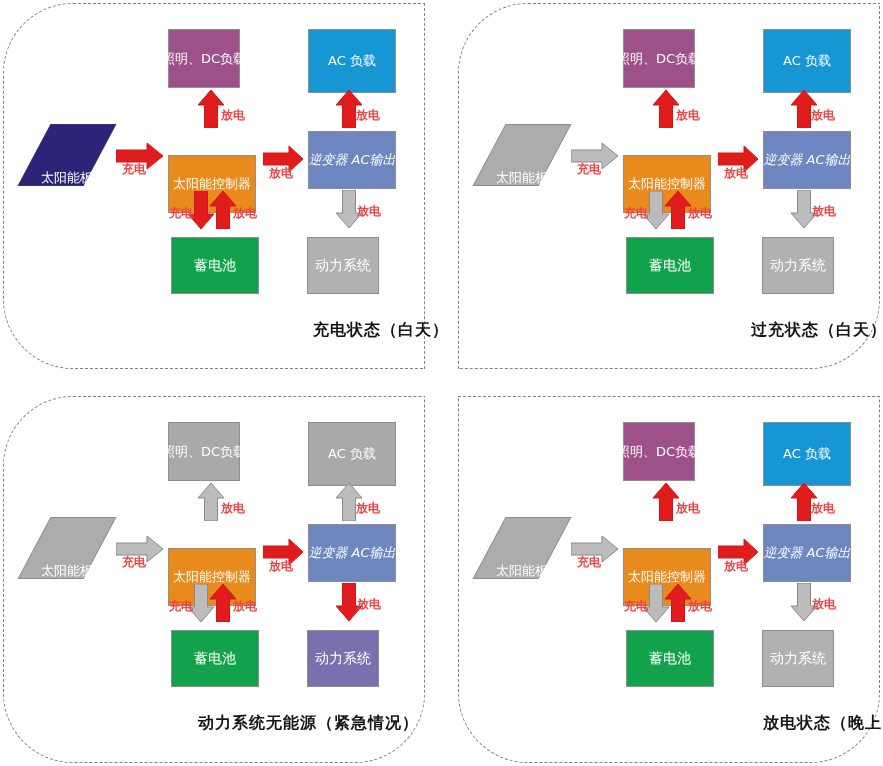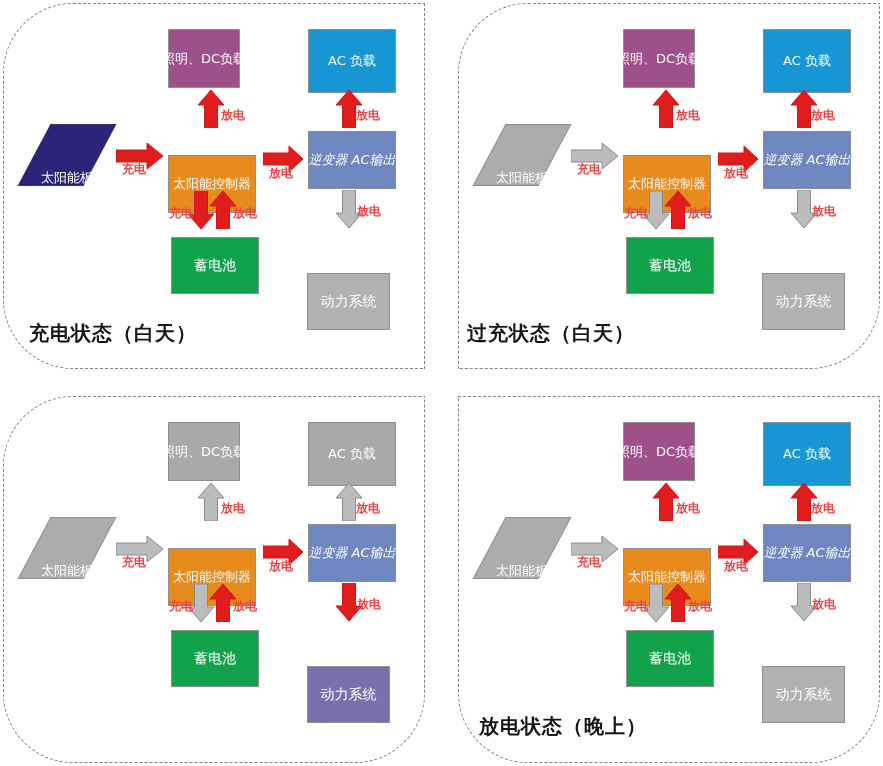--- a/index.html
+++ b/index.html
@@ -13,21 +13,21 @@
   .q4{left:458px;top:396px;height:367px;border-radius:0 0 70px 70px;}
 
   .box{position:absolute;display:flex;align-items:center;justify-content:center;
        color:#ffffff;font-size:13px;white-space:nowrap;border:1px solid #8f8f8f;
        box-sizing:border-box;}
   .lighting{left:164px;top:25px;width:72px;height:59px;}
   .acload{left:304px;top:25px;width:88px;height:64px;}
   .controller{left:164px;top:127px;width:88px;height:58px;margin-top:24px;}
   .inverter{left:304px;top:127px;width:88px;height:58px;font-style:italic;}
   .battery{left:167px;top:233px;width:88px;height:57px;font-size:14px;}
-  .power{left:303px;top:233px;width:83px;height:57px;font-size:14px;margin-top:36px;}
+  .power{left:303px;top:233px;width:72px;height:57px;font-size:14px;}
 
   .panel{position:absolute;left:30px;top:120px;width:66px;height:62px;}
   .panel .shape{position:absolute;left:0;top:0;width:100%;height:100%;
                 transform:skewX(-28deg);border:1px solid rgba(80,80,80,0.35);
                 box-sizing:border-box;}
   .panel .plabel{position:absolute;left:-8px;right:-8px;top:0;bottom:0;display:flex;
                  align-items:center;justify-content:center;color:#ffffff;
                  font-size:13px;white-space:nowrap;margin-top:46px;}
 
   .arrow{position:absolute;line-height:0;}
@@ -46,22 +46,22 @@
 
   .albl{position:absolute;font-size:12px;font-weight:600;color:#ef4444;white-space:nowrap;}
   .l-a1{left:106px;top:157px;width:48px;text-align:center;}
   .l-a2{left:217px;top:103px;}
   .l-a3{left:253px;top:161px;width:48px;text-align:center;}
   .l-a4{left:352px;top:103px;}
   .l-a5{left:141px;top:201px;width:48px;text-align:right;}
   .l-a6{left:229px;top:201px;}
   .l-a7{left:353px;top:199px;}
 
-  .caption{position:absolute;left:0;right:0;top:316px;text-align:left;
-           font-size:20px;font-weight:600;color:#161616;letter-spacing:1px;}
+  .caption{position:absolute;left:0;right:0;top:316px;text-align:right;
+           font-size:16px;font-weight:600;color:#161616;letter-spacing:1px;}
   .q1 .caption{transform:translateX(25px);}
   .q2 .caption{transform:translateX(8px);}
   .q3 .caption{transform:translateX(-5px);}
   .q4 .caption{transform:translateX(20px);}
 </style>
 </head>
 <body>
 
 <div class="stage">
 
@@ -271,20 +271,21 @@
     </div>
 
     <div class="albl l-a1">充电</div>
     <div class="albl l-a2">放电</div>
     <div class="albl l-a3">放电</div>
     <div class="albl l-a4">放电</div>
     <div class="albl l-a5">充电</div>
     <div class="albl l-a6">放电</div>
     <div class="albl l-a7">放电</div>
 
+    <div class="caption">动力系统无能源（紧急情况）</div>
   </section>
 
   <section class="quadrant q4">
     <div class="panel">
       <div class="shape" style="background: rgb(172, 172, 172);"></div>
       <div class="plabel">太阳能板</div>
     </div>
 
     <div class="box lighting" style="background: rgb(158, 80, 137);">
       <span>照明、DC负载</span>

